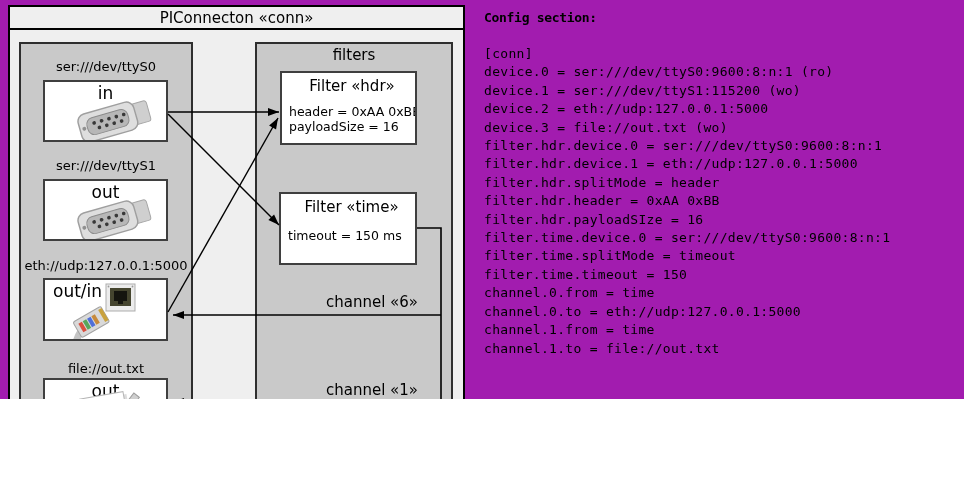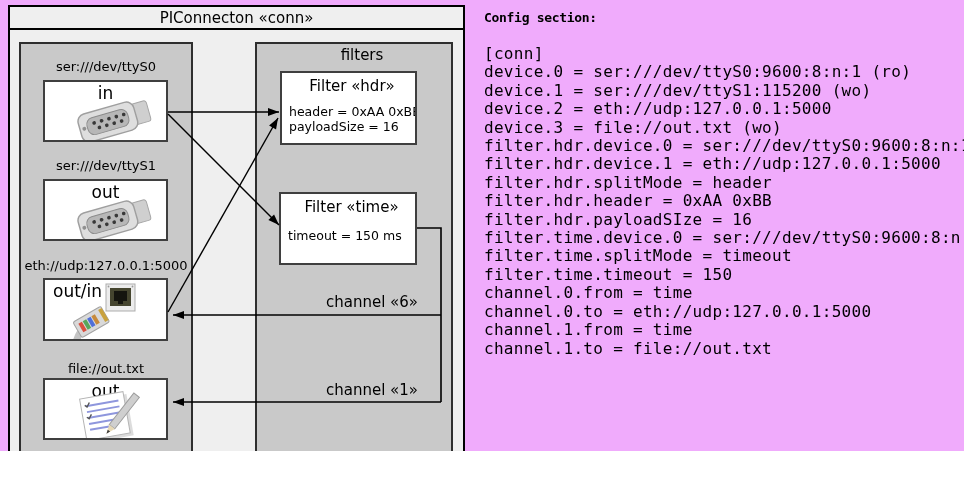--- a/index.html
+++ b/index.html
@@ -1,30 +1,30 @@
 <!DOCTYPE html>
 <html><head>
 <meta charset="utf-8">
 <style>
   html,body{margin:0;padding:0;background:#fff;}
-  .canvas{position:relative;width:964px;height:451px;background:#f0abfc;overflow:hidden;
+  .canvas{position:relative;width:964px;height:399px;background:#a21caf;overflow:hidden;
           font-family:"DejaVu Sans",sans-serif;color:#000;}
 
   
   .outer{position:absolute;left:8px;top:5px;width:457px;height:471px;box-sizing:border-box;
          border:2px solid #000;background:#efefef;}
   .outer-title{position:absolute;left:8px;top:5px;width:457px;height:25px;box-sizing:border-box;
          border:2px solid #000;border-bottom:2px solid #000;background:#efefef;
          display:flex;align-items:center;justify-content:center;font-size:15px;}
 
   
   .group{position:absolute;background:#c9c9c9;border:2px solid #2e2e2e;box-sizing:border-box;}
   .devices-group{left:19px;top:42px;width:174px;height:421px;}
   .filters-group{left:255px;top:42px;width:198px;height:421px;}
-  .filters-title{position:absolute;left:255px;top:46px;width:198px;text-align:center;font-size:15px;margin-left:8px;}
+  .filters-title{position:absolute;left:255px;top:46px;width:198px;text-align:center;font-size:15px;}
 
   
   .dev-label{position:absolute;left:19px;width:174px;text-align:center;font-size:13px;white-space:nowrap;}
   .node{position:absolute;background:#fff;border:2px solid #3f3f3f;box-sizing:border-box;overflow:hidden;padding-left:7px;}
   .dev-node{left:43px;width:125px;height:62px;}
   .dir{position:absolute;top:1px;left:0;width:100%;text-align:center;font-size:17px;}
   .dir.left{width:auto;left:8px;text-align:left;}
   .dev-icon{position:absolute;}
 
   
@@ -35,21 +35,21 @@
   .channel-label{position:absolute;left:255px;width:163px;text-align:right;font-size:15px;white-space:nowrap;}
 
   
   .arrows{position:absolute;left:0;top:0;width:470px;height:484px;pointer-events:none;}
 
   
   .config{position:absolute;left:484px;top:10px;width:478px;
           font-family:"DejaVu Sans Mono",monospace;}
   .config-heading{font-size:13px;font-weight:bold;letter-spacing:-0.3px;line-height:16px;}
   .config-lines{margin-top:19px;}
-  .config-line{font-size:16px;letter-spacing:0.3px;line-height:18.4px;white-space:pre;}
+  .config-line{font-size:13px;letter-spacing:0.3px;line-height:18.4px;white-space:pre;}
 </style>
 </head>
 <body>
 
 <div class="canvas">
 
   <div class="outer"></div>
   <div class="outer-title">PIConnecton «conn»</div>
 
   <div class="group devices-group"></div>

